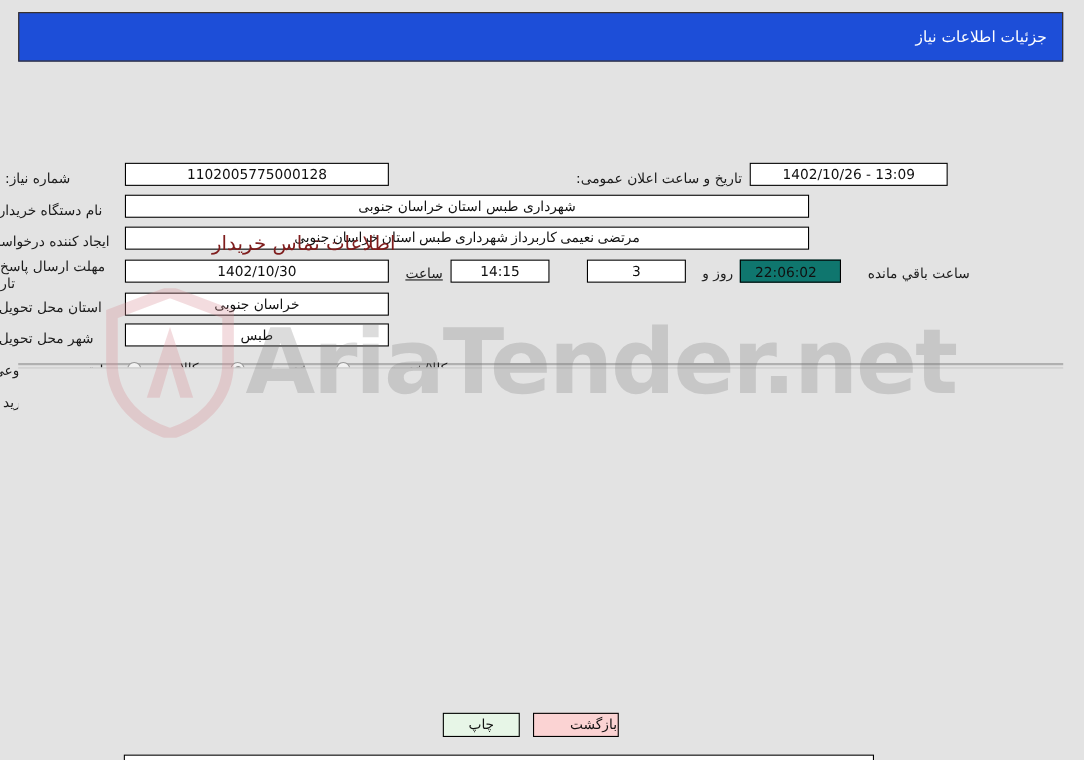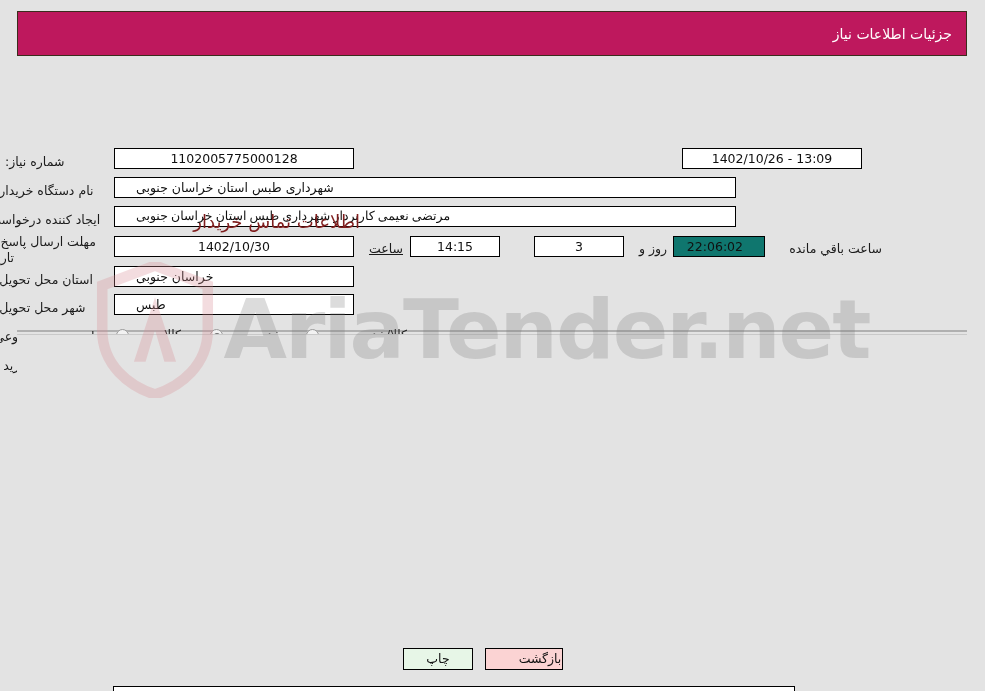--- a/index.html
+++ b/index.html
@@ -40,21 +40,21 @@
     color:rgba(120,120,120,.26);
     letter-spacing:-2px;
     direction:ltr;
     white-space:nowrap;
     line-height:1;
   }
 
   
   .titlebar{
     position:absolute;left:17px;top:11px;width:950px;height:45px;
-    background:#be185d;
+    background:#1d4ed8;
     border:1px solid #3b2d1c;
     box-sizing:border-box;
     display:flex;align-items:center;justify-content:flex-start;
     z-index:2;
   }
   .titlebar .tt{
     color:#ffffff;font-size:14px;margin-right:14px;
   }
 
   
@@ -87,21 +87,21 @@
     box-sizing:border-box;
     height:21px;
     line-height:19px;
     font-size:12.5px;
     color:#101010;
     padding:0 21px;
     overflow:hidden;
     white-space:nowrap;
   }
   .fld.center{ text-align:center; }
-  .fld.right{ text-align:left; }
+  .fld.right{ text-align:center; }
   .fld.cream{ background:#0f766e; }
   .link{
     position:absolute;
     color:#7f1d1d;
     font-size:18px;
     white-space:nowrap;
     cursor:pointer;
   }
   .plain{
     position:absolute;
@@ -162,20 +162,21 @@
 
   <div class="titlebar">
     <span class="tt">جزئیات اطلاعات نیاز</span>
   </div>
 
   <div class="panel" id="panel-top">
 
     <span class="lbl" style="right:862px;top:88px;width:100px;">شماره نیاز:</span>
     <div class="fld center" style="right:613px;top:82px;width:240px;">1102005775000128</div>
 
+    <span class="lbl" style="right:292px;top:88px;width:230px;text-align:right;">تاریخ و ساعت اعلان عمومی:</span>
     <div class="fld center" style="right:105px;top:82px;width:180px;">13:09 - 1402/10/26</div>
 
     <span class="lbl" style="right:862px;top:117px;width:110px;">نام دستگاه خریدار:</span>
     <div class="fld right" style="right:231px;top:111px;width:622px;">شهرداری طبس استان خراسان جنوبی</div>
 
     <span class="lbl" style="right:862px;top:146px;width:120px;">ایجاد کننده درخواست:</span>
     <div class="fld right" style="right:231px;top:140px;width:622px;font-family:Liberation Serif, serif;">مرتضی نعیمی کاربرداز شهرداری طبس استان خراسان جنوبی</div>
     <a class="link" style="right:607px;top:145px;">اطلاعات تماس خریدار</a>
 
     <span class="lbl" style="right:862px;top:168px;width:120px;line-height:16px;white-space:normal;">مهلت ارسال پاسخ: تا تاریخ:</span>

